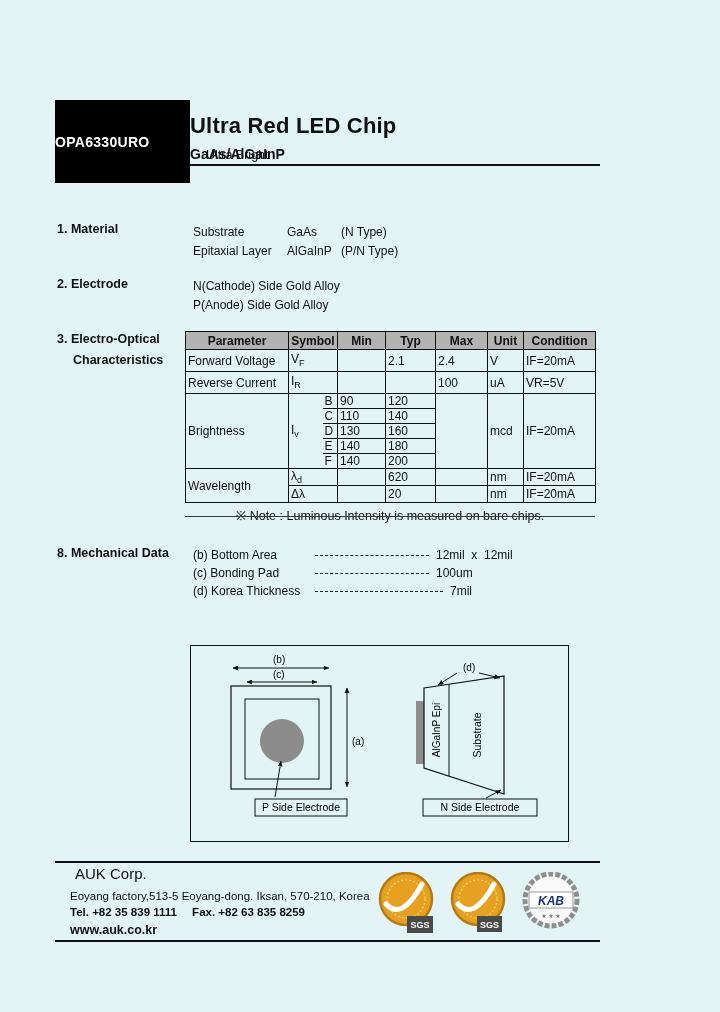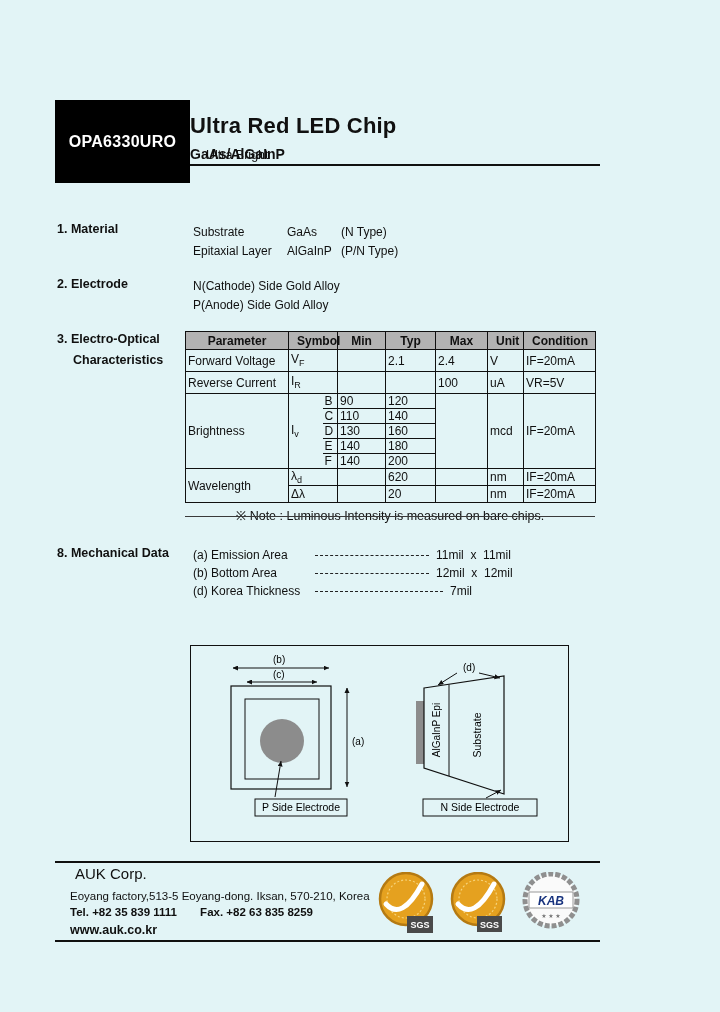--- a/index.html
+++ b/index.html
@@ -1,37 +1,37 @@
 <!DOCTYPE html>
 <html><head>
 <meta charset="utf-8">
 <style>
   html,body{margin:0;padding:0}
   body{width:720px;height:1012px;position:relative;background:#e2f4f6;font-family:"Liberation Sans",sans-serif;color:#101010;overflow:hidden}
 
   
-  .part-box{position:absolute;left:55px;top:100px;width:135px;height:83px;background:#000;color:#fff;display:flex;align-items:center;justify-content:center;font-size:16px;font-weight:bold;letter-spacing:.3px}
+  .part-box{position:absolute;left:55px;top:100px;width:135px;height:83px;background:#000;color:#fff;display:flex;align-items:center;justify-content:flex-start;font-size:14px;font-weight:bold;letter-spacing:.3px}
   .doc-title{position:absolute;left:190px;top:113px;width:405px;text-align:left;font-size:22px;font-weight:bold;letter-spacing:.2px}
   .grade{position:absolute;left:206px;top:148px;font-size:12.5px}
   .mat-sys{position:absolute;left:190px;top:146px;width:405px;text-align:left;font-size:14px;font-weight:bold}
   .header-rule{position:absolute;left:190px;top:164px;width:410px;height:2px;background:#101010}
 
   
   .sec-head{position:absolute;left:57px;font-size:12.5px;font-weight:bold;white-space:nowrap}
 
   
   .mat-rows{position:absolute;left:193px;top:222px;font-size:12px}
   .mat-row{display:flex;height:19px;align-items:center}
   .mat-row .l{width:94px}
   .mat-row .v{width:54px}
   .elec-lines{position:absolute;left:193px;top:277px;font-size:12px;line-height:19px}
 
   
   .eo-table{position:absolute;left:185px;top:331px;width:410px;border-collapse:collapse;table-layout:fixed;font-size:12px}
-  .eo-table th{background:#b3b3b3;border:1px solid #101010;height:17px;font-size:12px;font-weight:bold;padding:0 8px}
+  .eo-table th{background:#b3b3b3;border:1px solid #101010;height:17px;font-size:12px;font-weight:bold;padding:0 2px}
   .eo-table td{border:1px solid #101010;text-align:left;padding:0 2px;height:13px;font-size:12px}
   .eo-table tr.tall td{height:21px}
   .eo-table tr.mid td{height:16px}
   .eo-table td.symspan{border-right:none}
   .eo-table td.bin{border-left:none}
   sub{font-size:9px}
 
   .note-text{position:absolute;left:185px;top:507px;width:410px;text-align:center;font-size:12.5px}
   .note-line{position:absolute;left:185px;top:516px;width:410px;height:1px;background:#3a3a3a}
 
@@ -48,21 +48,21 @@
 
   
   .diagram-box{position:absolute;left:190px;top:645px;width:377px;height:195px;border:1.5px solid #101010}
 
   
   .footer-rule-top{position:absolute;left:55px;top:861px;width:545px;height:2px;background:#101010}
   .footer-rule-bottom{position:absolute;left:55px;top:940px;width:545px;height:2px;background:#101010}
   .company{position:absolute;left:75px;top:865px;font-size:15px;font-weight:normal}
   .address{position:absolute;left:70px;top:890px;font-size:11.5px;white-space:nowrap}
   .telfax{position:absolute;left:70px;top:906px;font-size:11.5px;font-weight:bold}
-  .telfax .fax{margin-left:20px}
+  .telfax .fax{margin-left:12px}
   .website{position:absolute;left:70px;top:923px;font-size:12.5px;font-weight:bold}
   .badge{position:absolute}
 </style>
 </head>
 <body>
 
 <div class="part-box">
   <span>OPA6330URO</span>
 </div>
 <div class="doc-title">Ultra Red LED Chip</div>
@@ -183,28 +183,28 @@
     </tr>
   </tbody>
 </table>
 
 <div class="note-text">※ Note : Luminous Intensity is measured on bare chips.</div>
 <div class="note-line"></div>
 
 <div class="sec-head" style="top:546px">8. Mechanical Data</div>
 <div class="mech-list">
   <div class="mech-row">
-    <span class="mech-label">(a) Emission Area</span>
-    <span class="mech-dash"></span>
-    <span class="mech-val">11mil  x  11mil</span>
-  </div>
-  <div class="mech-row">
     <span class="mech-label">(b) Bottom Area</span>
     <span class="mech-dash"></span>
     <span class="mech-val">12mil  x  12mil</span>
+  </div>
+  <div class="mech-row">
+    <span class="mech-label">(c) Bonding Pad</span>
+    <span class="mech-dash"></span>
+    <span class="mech-val">100um</span>
   </div>
   <div class="mech-row">
     <span class="mech-label">(d) Korea Thickness</span>
     <span class="mech-dash"></span>
     <span class="mech-val">7mil</span>
   </div>
 </div>
 
 <div class="diagram-box">
   <svg width="374" height="192" viewBox="0 0 374 192">

